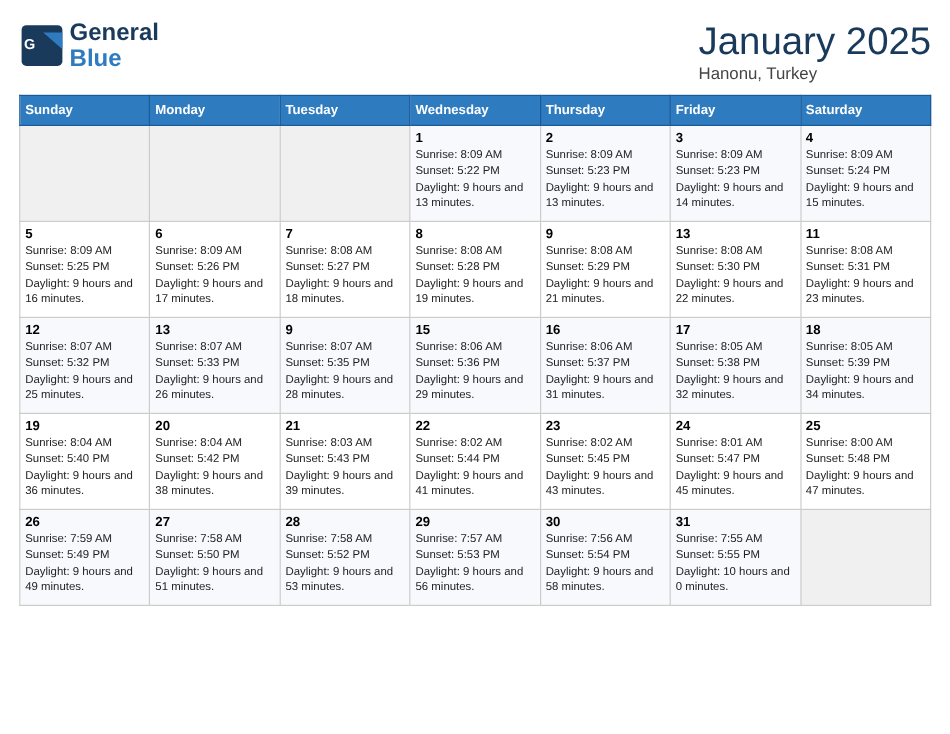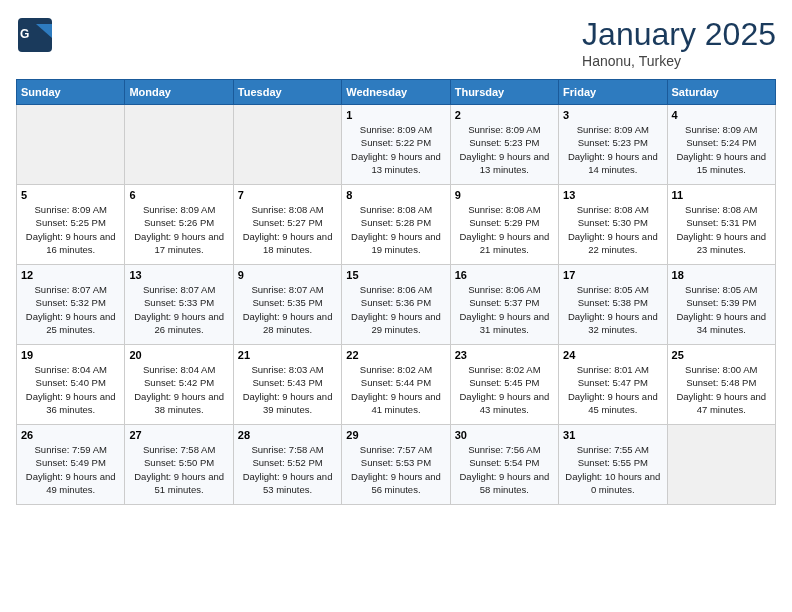--- a/index.html
+++ b/index.html
@@ -62,37 +62,40 @@
     .day-num {
       font-weight: bold;
       font-size: 11px;
       margin-bottom: 2px;
       color: #000;
     }
     .day-info {
       font-size: 9.5px;
       color: #222;
       line-height: 1.4;
-      text-align: center;
     }
     td.empty {
       background: #f0f0f0 !important;
     }
   </style>
 </head>
 <body>
 
 <div class="header">
   <div class="logo">
     <div style="display:flex;align-items:center;">
       <svg width="38" height="38" viewBox="0 0 38 38">
         <rect x="2" y="2" width="34" height="34" rx="4" fill="#1a3a5c"></rect>
         <text x="4" y="22" font-size="12" fill="white" font-family="Arial" font-weight="bold">G</text>
         <polygon points="20,8 36,8 36,22" fill="#2e7bbf"></polygon>
       </svg>
+      <div style="margin-left:4px;">
+        <div style="font-size:20px;font-weight:bold;color:#1a3a5c;line-height:1.1;">General</div>
+        <div style="font-size:20px;font-weight:bold;color:#2e7bbf;line-height:1.1;">Blue</div>
+      </div>
     </div>
   </div>
   <div class="title-block">
     <div class="month-title">January 2025</div>
     <div class="location">Hanonu, Turkey</div>
   </div>
 </div>
 
 <table>
   <thead>

